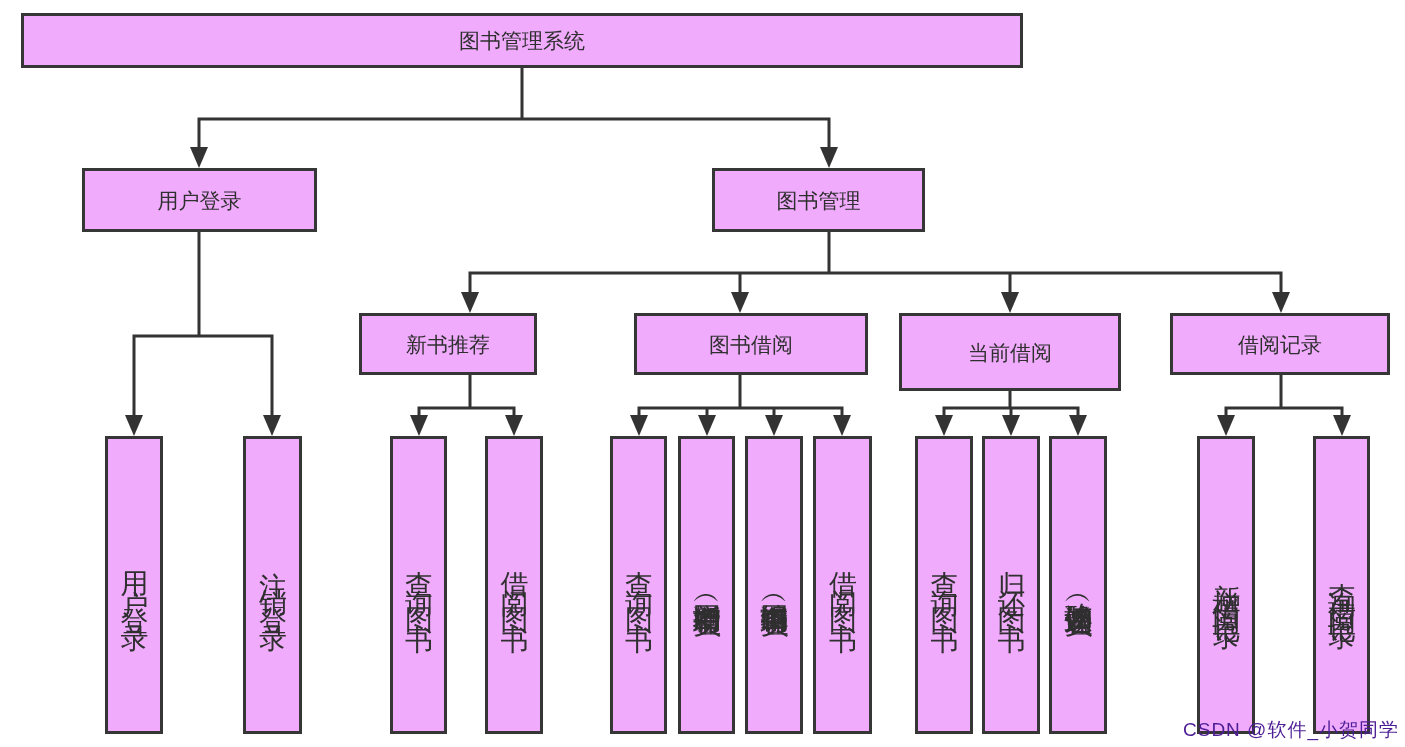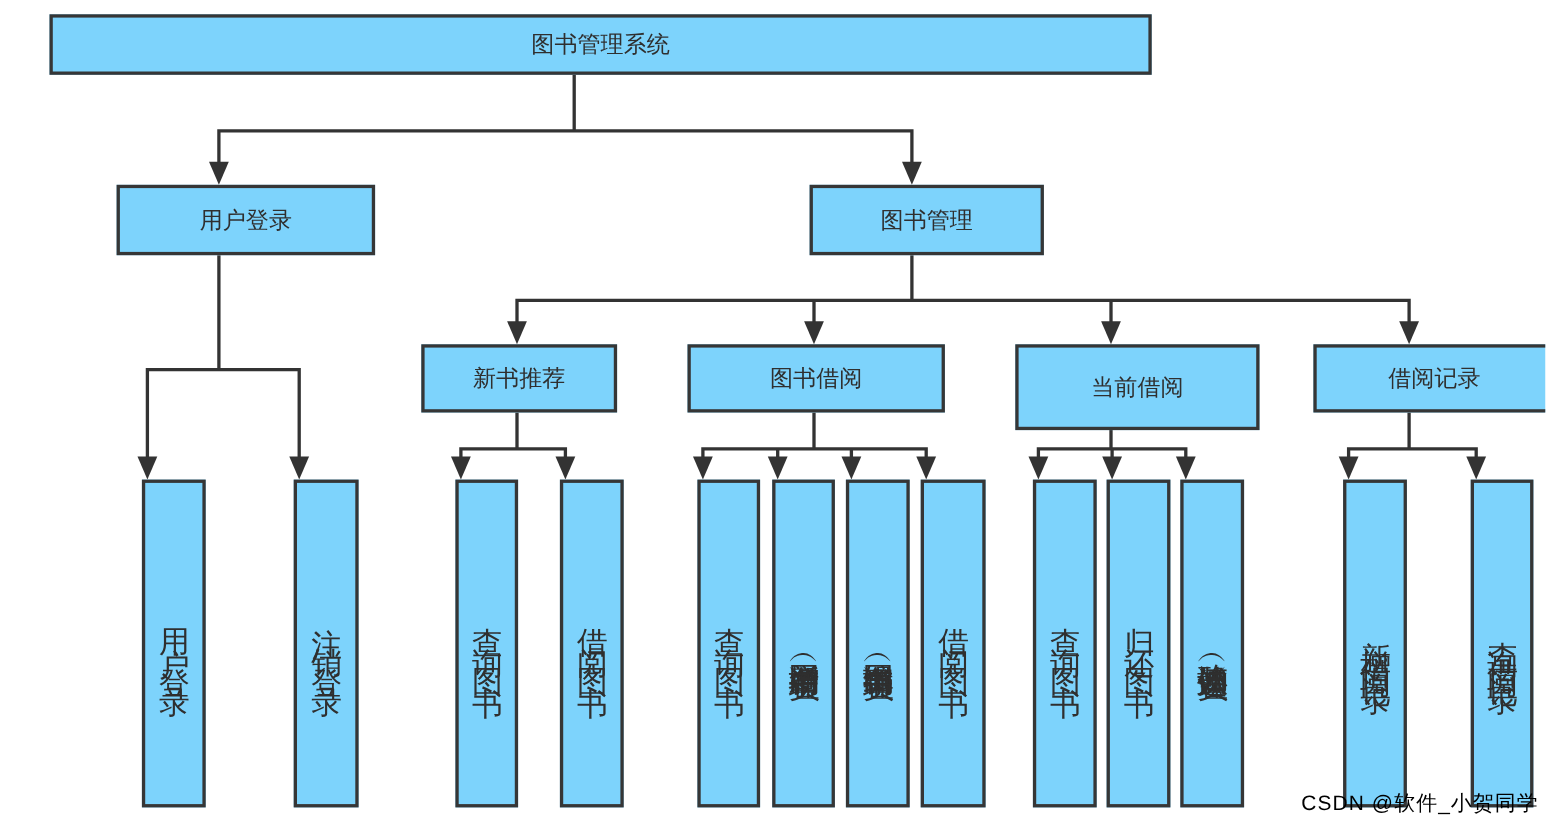--- a/index.html
+++ b/index.html
@@ -2,35 +2,35 @@
 <html><head>
 <meta charset="utf-8">
 <style>
   html,body{margin:0;padding:0;background:#ffffff;}
   #canvas{
     position:relative;width:1405px;height:747px;background:#ffffff;overflow:hidden;
     font-family:"Liberation Sans","DejaVu Sans",sans-serif;
   }
   #connector-layer{position:absolute;left:0;top:0;width:1405px;height:747px;}
   .box{
-    position:absolute;box-sizing:border-box;background:#7dd3fc;
+    position:absolute;box-sizing:border-box;background:#f0abfc;
     border:3px solid #363636;color:#2f2f2f;
     display:flex;align-items:center;justify-content:center;
-    font-size:21px;line-height:1;white-space:nowrap;margin-left:24px;
+    font-size:21px;line-height:1;white-space:nowrap;
   }
   .vbox{
     writing-mode:vertical-rl;text-orientation:mixed;
     font-size:28px;white-space:normal;
   }
   .sp4{letter-spacing:18px;}
   .sp6{letter-spacing:8px;}
   .sp10{letter-spacing:1px;}
   #watermark{
     position:absolute;left:1183px;top:717px;
-    font-size:19px;color:#000000;letter-spacing:1px;white-space:nowrap;
+    font-size:19px;color:#4c1d95;letter-spacing:1px;white-space:nowrap;
   }
 </style>
 </head>
 <body>
 
 <div id="canvas">
 
   <svg id="connector-layer" viewBox="0 0 1405 747" xmlns="http://www.w3.org/2000/svg">
     <g stroke="#333333" stroke-width="3" fill="none">
       <path d="M522 68 V119 M199 119 H829 M199 117.5 V148 M829 117.5 V148"></path>
@@ -63,21 +63,21 @@
       <polygon points="1333,415 1351,415 1342,436"></polygon>
     </g>
   </svg>
 
   <div class="box" style="left:21px;top:13px;width:1002px;height:55px">图书管理系统</div>
 
   <div class="box" style="left:82px;top:168px;width:235px;height:64px">用户登录</div>
   <div class="box" style="left:712px;top:168px;width:213px;height:64px">图书管理</div>
 
   <div class="box" style="left:359px;top:313px;width:178px;height:62px">新书推荐</div>
-  <div class="box" style="left:601px;top:313px;width:234px;height:62px">图书借阅</div>
+  <div class="box" style="left:634px;top:313px;width:234px;height:62px">图书借阅</div>
   <div class="box" style="left:899px;top:313px;width:222px;height:78px">当前借阅</div>
   <div class="box" style="left:1170px;top:313px;width:220px;height:62px">借阅记录</div>
 
   <div class="box vbox sp4" style="left:105px;top:436px;width:58px;height:298px">用户登录</div>
   <div class="box vbox sp4" style="left:243px;top:436px;width:59px;height:298px">注销登录</div>
 
   <div class="box vbox sp4" style="left:390px;top:436px;width:57px;height:298px">查询图书</div>
   <div class="box vbox sp4" style="left:485px;top:436px;width:58px;height:298px">借阅图书</div>
 
   <div class="box vbox sp4" style="left:610px;top:436px;width:57px;height:298px">查询图书</div>

